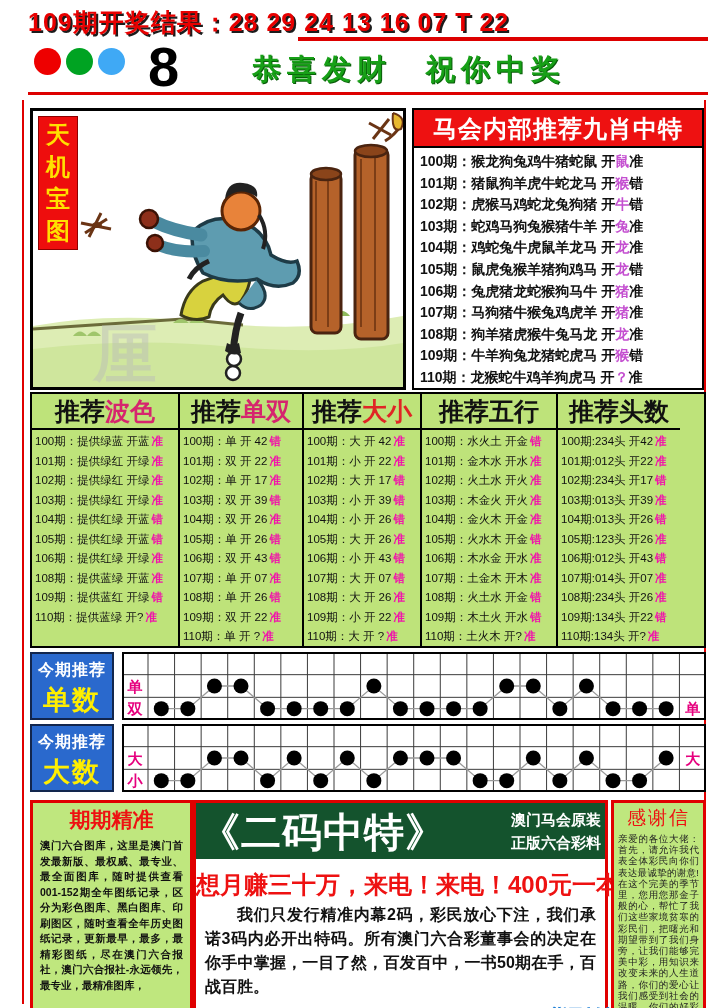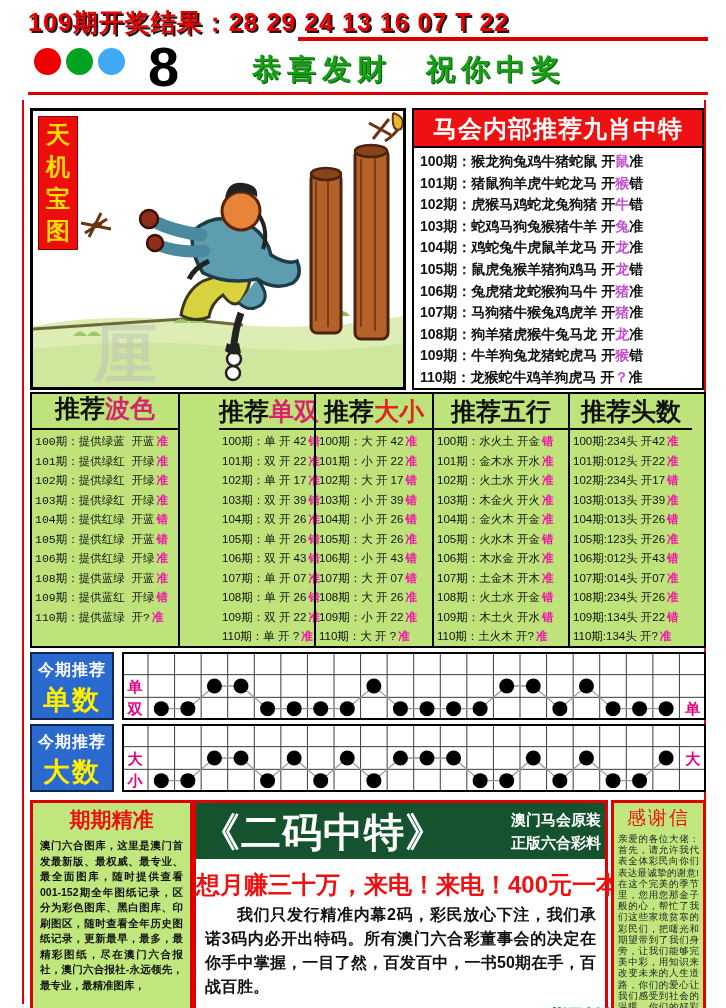--- a/index.html
+++ b/index.html
@@ -174,36 +174,36 @@
         <div class="zrow"><span>105期：鼠虎兔猴羊猪狗鸡马 开</span><span class="zopen">龙</span><span>错</span></div>
         <div class="zrow"><span>106期：兔虎猪龙蛇猴狗马牛 开</span><span class="zopen">猪</span><span>准</span></div>
         <div class="zrow"><span>107期：马狗猪牛猴兔鸡虎羊 开</span><span class="zopen">猪</span><span>准</span></div>
         <div class="zrow"><span>108期：狗羊猪虎猴牛兔马龙 开</span><span class="zopen">龙</span><span>准</span></div>
         <div class="zrow"><span>109期：牛羊狗兔龙猪蛇虎马 开</span><span class="zopen">猴</span><span>错</span></div>
         <div class="zrow"><span>110期：龙猴蛇牛鸡羊狗虎马 开</span><span class="zopen">？</span><span>准</span></div>
       </div>
   </div>
 
   <div id="tips-table">
-      <div class="tcol" style="width: 146px; font-family: Liberation Mono, monospace;">
+      <div class="tcol" style="width: 146px;">
         <div class="tcol-head"><span>推荐</span><span style="color: rgb(214, 37, 110);">波色</span></div>
         <div class="tcol-rows">
           <div class="trow"><span>100期：提供绿蓝 开蓝</span><span class="tres">准</span></div>
           <div class="trow"><span>101期：提供绿红 开绿</span><span class="tres">准</span></div>
           <div class="trow"><span>102期：提供绿红 开绿</span><span class="tres">准</span></div>
           <div class="trow"><span>103期：提供绿红 开绿</span><span class="tres">准</span></div>
           <div class="trow"><span>104期：提供红绿 开蓝</span><span class="tres">错</span></div>
           <div class="trow"><span>105期：提供红绿 开蓝</span><span class="tres">错</span></div>
           <div class="trow"><span>106期：提供红绿 开绿</span><span class="tres">准</span></div>
           <div class="trow"><span>108期：提供蓝绿 开蓝</span><span class="tres">准</span></div>
           <div class="trow"><span>109期：提供蓝红 开绿</span><span class="tres">错</span></div>
           <div class="trow"><span>110期：提供蓝绿 开?</span><span class="tres">准</span></div>
         </div>
       </div>
-      <div class="tcol" style="width: 136px; padding-left: 39px;">
+      <div class="tcol" style="width: 124px;">
         <div class="tcol-head"><span>推荐</span><span style="color: rgb(214, 37, 110);">单双</span></div>
         <div class="tcol-rows">
           <div class="trow"><span>100期：单 开 42</span><span class="tres">错</span></div>
           <div class="trow"><span>101期：双 开 22</span><span class="tres">准</span></div>
           <div class="trow"><span>102期：单 开 17</span><span class="tres">准</span></div>
           <div class="trow"><span>103期：双 开 39</span><span class="tres">错</span></div>
           <div class="trow"><span>104期：双 开 26</span><span class="tres">准</span></div>
           <div class="trow"><span>105期：单 开 26</span><span class="tres">错</span></div>
           <div class="trow"><span>106期：双 开 43</span><span class="tres">错</span></div>
           <div class="trow"><span>107期：单 开 07</span><span class="tres">准</span></div>

